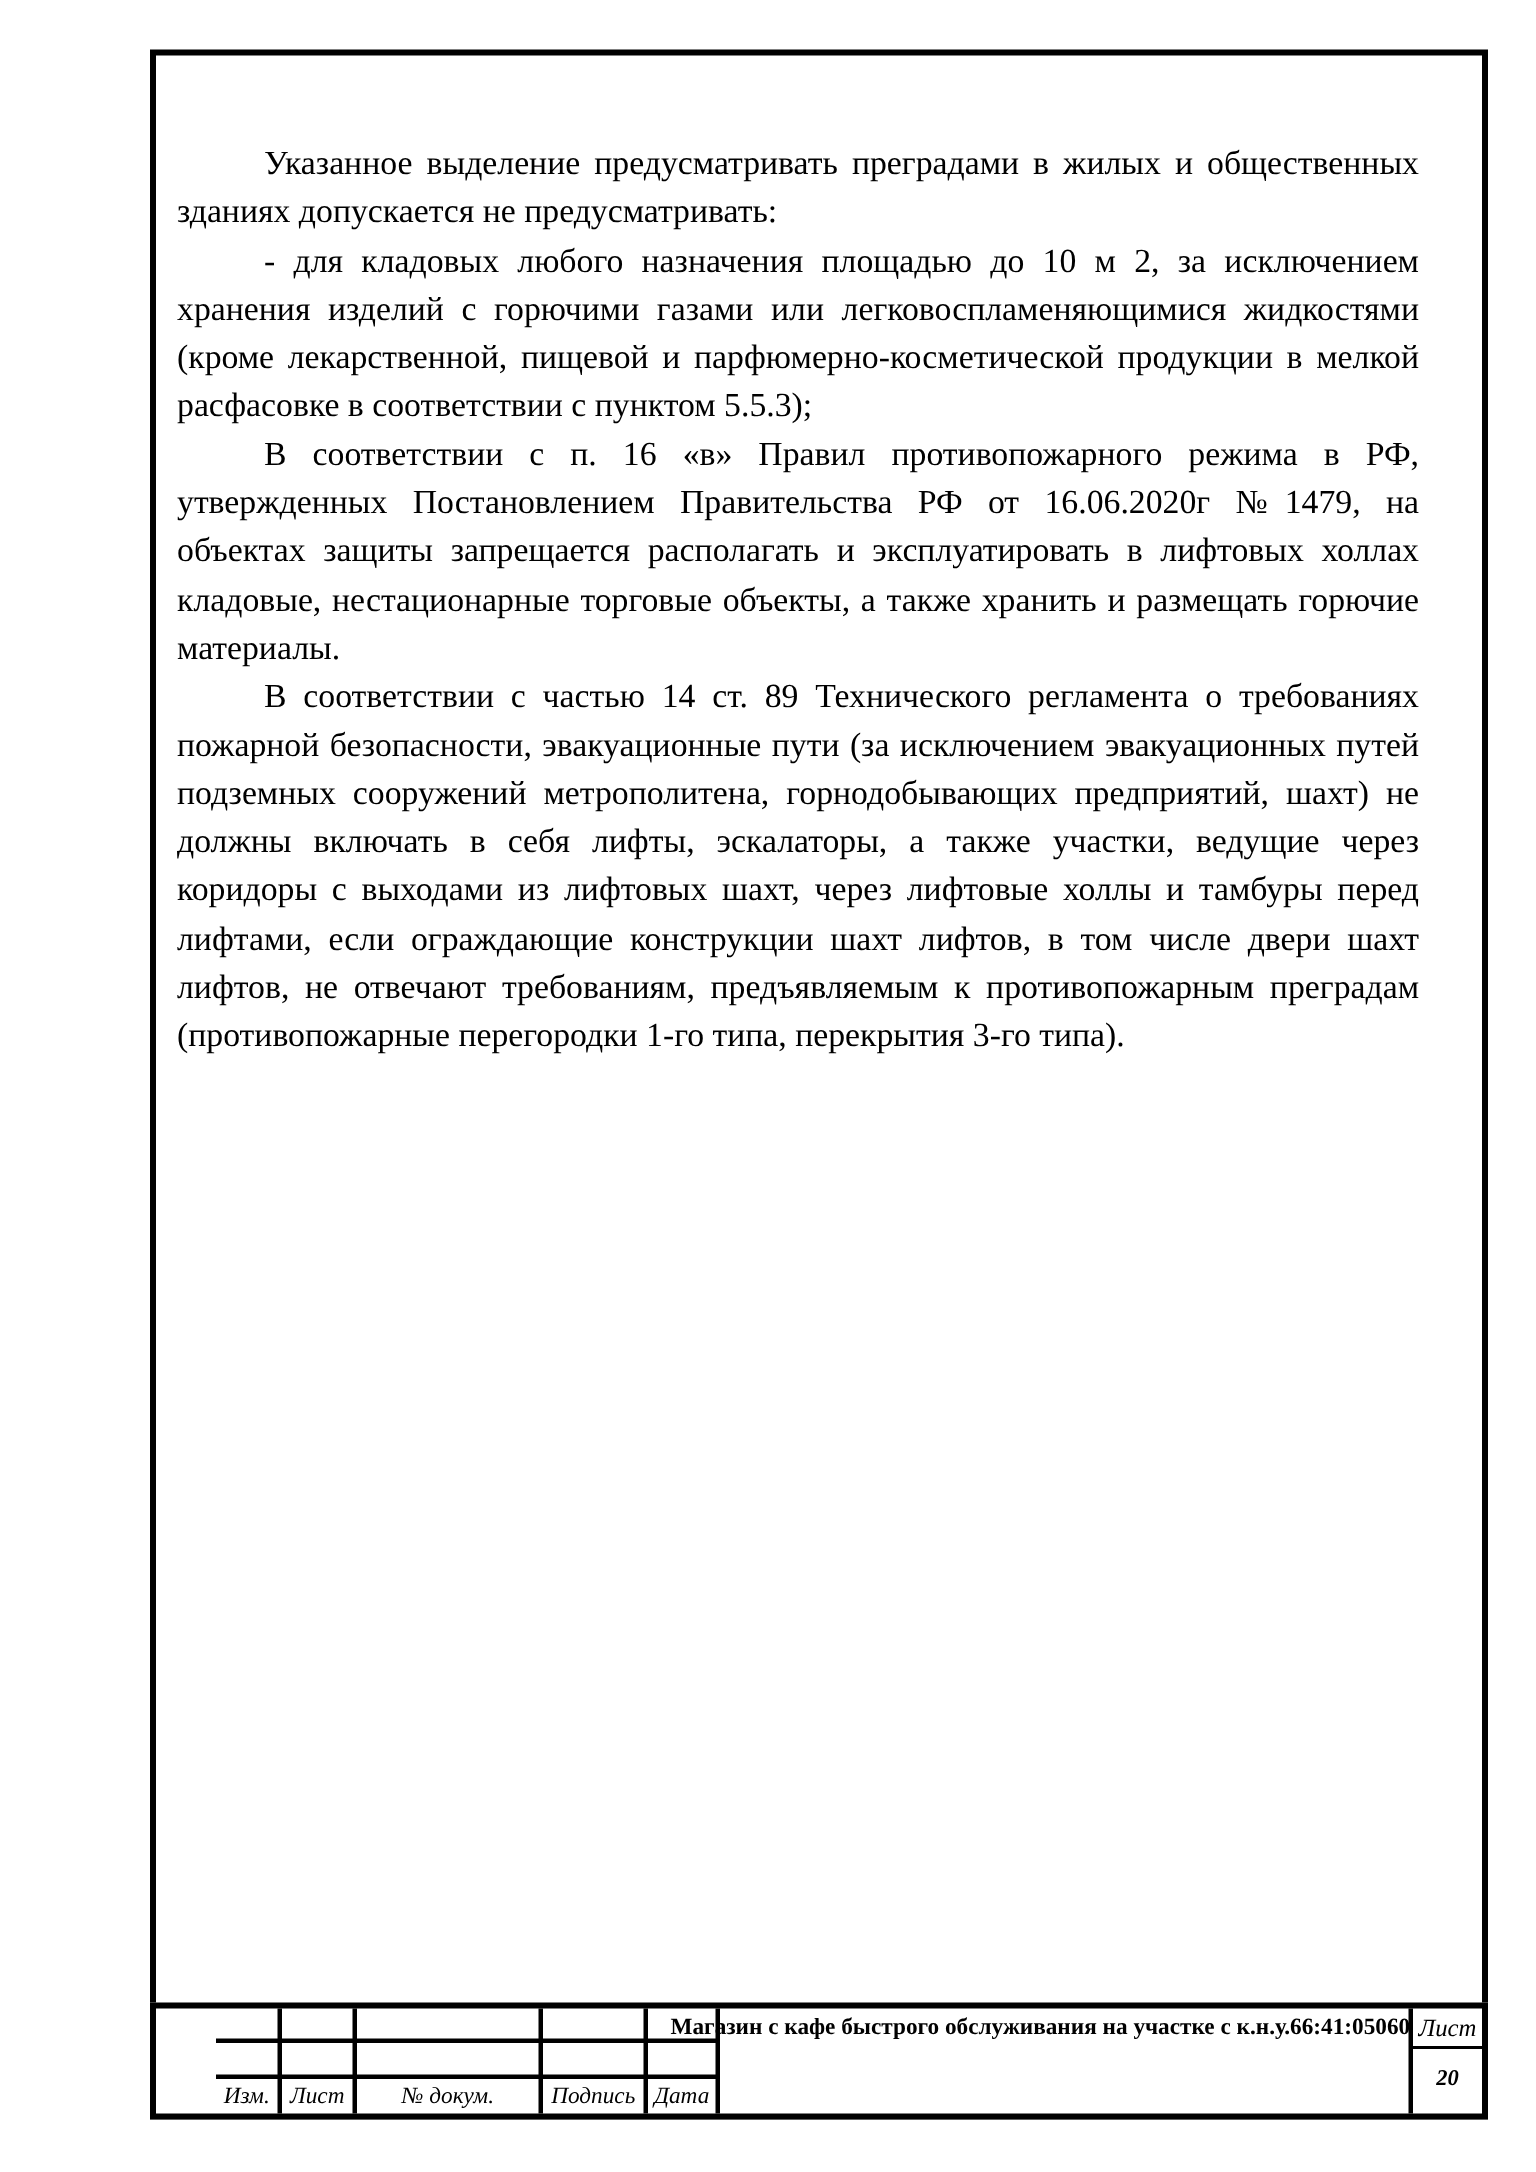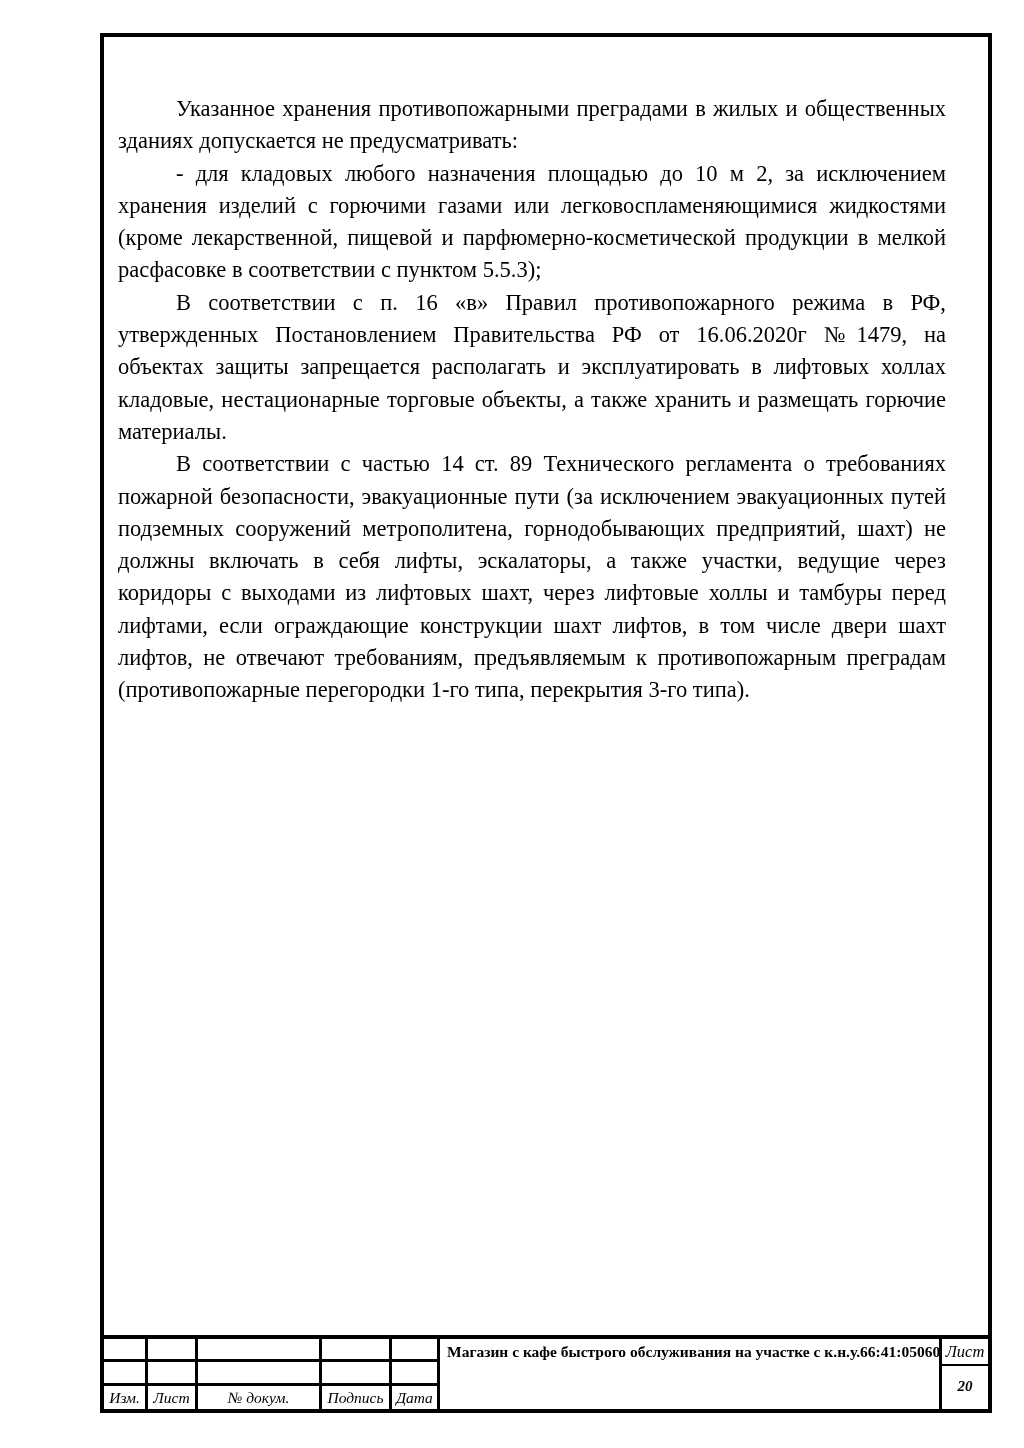--- a/index.html
+++ b/index.html
@@ -34,20 +34,21 @@
     position: absolute; left: 100px; top: 1335px;
     width: 892px; height: 78px;
     border: 4px solid #000;
     background: #fff;
   }
   .tb-grid {
     position: absolute; left: 0; top: 0; height: 70px;
     display: grid;
     grid-template-columns: 44px 50px 124px 70px 48px;
     grid-template-rows: 23px 24px 23px;
+    padding-left: 40px;
   }
   .tb-grid .c { border-right: 3px solid #000; border-bottom: 3px solid #000; }
   .tb-grid .r3 {
     border-bottom: none;
     display: flex; align-items: center; justify-content: center;
     font-style: italic; font-size: 15.5px; white-space: nowrap;
   }
   .tb-title {
     position: absolute; left: 339px; top: 0;
     width: 497px; height: 70px;
@@ -73,21 +74,21 @@
     font-style: italic; font-size: 15px; font-weight: 600;
   }
 </style>
 </head>
 <body>
 
 <div class="page">
 
   <div class="frame">
     <div class="textbody">
-      <p>Указанное хранения противопожарными преградами в жилых и общественных зданиях допускается не предусматривать:</p>
+      <p>Указанное выделение предусматривать преградами в жилых и общественных зданиях допускается не предусматривать:</p>
       <p>- для кладовых любого назначения площадью до 10 м 2, за исключением хранения изделий с горючими газами или легковоспламеняющимися жидкостями (кроме лекарственной, пищевой и парфюмерно-косметической продукции в мелкой расфасовке в соответствии с пунктом 5.5.3);</p>
       <p>В соответствии с п. 16 «в» Правил противопожарного режима в РФ, утвержденных Постановлением Правительства РФ от 16.06.2020г №1479, на объектах защиты запрещается располагать и эксплуатировать в лифтовых холлах кладовые, нестационарные торговые объекты, а также хранить и размещать горючие материалы.</p>
       <p>В соответствии с частью 14 ст. 89 Технического регламента о требованиях пожарной безопасности, эвакуационные пути (за исключением эвакуационных путей подземных сооружений метрополитена, горнодобывающих предприятий, шахт) не должны включать в себя лифты, эскалаторы, а также участки, ведущие  через коридоры с выходами из лифтовых шахт, через лифтовые холлы и тамбуры перед лифтами, если ограждающие конструкции шахт лифтов, в том числе двери шахт лифтов, не отвечают требованиям, предъявляемым к противопожарным преградам (противопожарные перегородки 1-го типа, перекрытия 3-го типа).</p>
     </div>
   </div>
 
   <div class="tb">
 
     <div class="tb-grid">
       <div class="c"></div>

